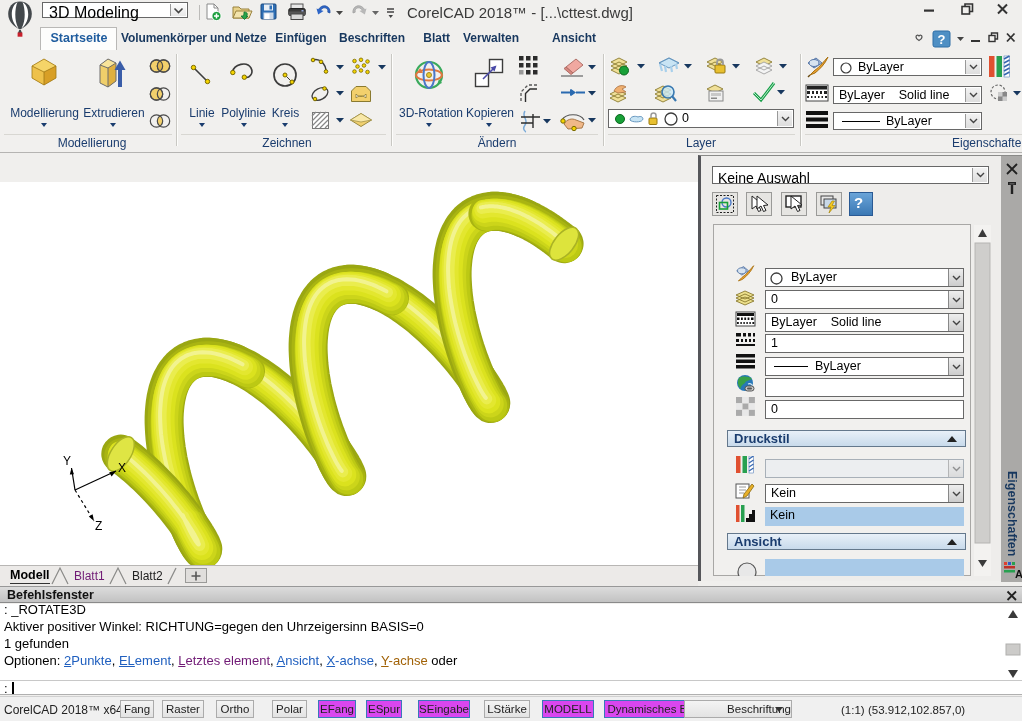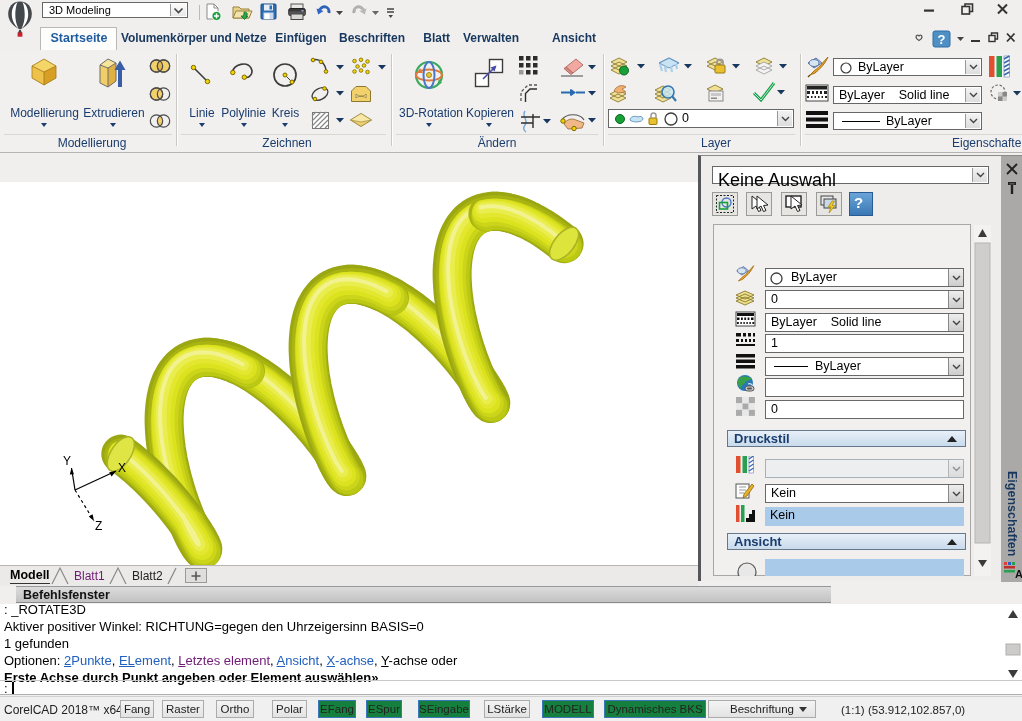--- a/index.html
+++ b/index.html
@@ -5,39 +5,39 @@
 .app{position:absolute;left:0;top:0;width:1022px;height:721px}
 .abs{position:absolute}
 .combo{background:#fff;border:1px solid #676767;position:absolute}
 .dd{position:absolute;right:1px;top:1px;bottom:1px;width:15px;background:linear-gradient(#f2f2f2,#ddd);border-left:1px solid #999;display:flex;align-items:center;justify-content:center}
 .dd svg{display:block}
 .grpsep{position:absolute;top:54px;height:92px;width:2px;background:#c9c8c3;border-right:1px solid #fdfdfb}
 .riblab{position:absolute;font-size:12px;color:#1a3c6e;text-align:center;top:136px}
 .btnlab{position:absolute;font-size:12px;color:#1a3c6e;text-align:center;top:105px;white-space:nowrap}
 .darr{position:absolute;width:0;height:0;border-left:3.5px solid transparent;border-right:3.5px solid transparent;border-top:4px solid #1a3c6e}
 .sbtn{position:absolute;top:3px;height:18px;border:1px solid #ababab;background:linear-gradient(#f4f4f4,#e3e3e3);font-size:11.5px;color:#222;text-align:center;line-height:16px;white-space:nowrap}
-.sbtn.on{background:#15803d;border-color:#3a78ba}
+.sbtn.on{background:#d946ef;border-color:#3a78ba}
 .pfield{position:absolute;background:#fff;border:1px solid #686868;height:19px;font-size:12.5px;color:#000;line-height:17px;padding-left:5px}
 .pdd{position:absolute;right:0;top:0;width:15px;height:17px;background:linear-gradient(#eee,#ccc);border-left:1px solid #888;display:flex;align-items:center;justify-content:center}
 .sechdr{position:absolute;left:13px;width:239px;height:17px;background:linear-gradient(#e8f0f8,#c8daeb);border:1px solid #64788c;font-size:13px;font-weight:bold;color:#1a3c6e;line-height:15px;padding-left:6px}
 </style></head>
 <body>
 <div class="app">
 
 <div class="abs" style="left:0;top:0;width:1022px;height:27px;background:#f0efed"></div>
 
 <svg class="abs" style="left:6px;top:1px;z-index:9" width="30" height="36" viewBox="0 0 30 36">
   <path d="M14 0.5 C6 0.5 2.2 6.5 2.2 13 C2.2 21 9 26.5 14 28.5 C19 26.5 25.8 21 25.8 13 C25.8 6.5 22 0.5 14 0.5 Z" fill="#43484c"></path>
   <path d="M11.5 1 C7 4 5.8 9 5.8 13.5 C5.8 20 9.5 25 12.5 27.5 C10 23 9.3 18 9.3 13.5 C9.3 9 10 4.5 11.5 1 Z" fill="#fff"></path>
   <path d="M16.5 1 C21 4 22.2 9 22.2 13.5 C22.2 20 18.5 25 15.5 27.5 C18 23 18.7 18 18.7 13.5 C18.7 9 18 4.5 16.5 1 Z" fill="#fff"></path>
   <path d="M13.2 29 L14.8 29 L16 32 L12 32 Z" fill="#43484c"></path>
   <rect x="11.6" y="31.5" width="4.8" height="4.2" fill="#c8202c"></rect>
 </svg>
 
-<div class="combo" style="left:42px;top:2px;width:146px;height:16px;font-size:11px;color:#000">
+<div class="combo" style="left:42px;top:2px;width:146px;height:16px;font-size:16px;color:#000">
       <span style="position:absolute;left:6px;top:1px">3D Modeling</span>
  <span class="dd" style="width:16px;background:linear-gradient(#fbfbfb,#e8e8e8)">
         <svg width="11" height="7">
           <path d="M1.5 1.5 L5.5 5.5 L9.5 1.5" stroke="#444" stroke-width="1.6" fill="none"></path>
         </svg>
       </span>
 </div>
 <div class="abs" style="left:199px;top:5px;width:1px;height:15px;background:#bcbbb9"></div>
 <svg class="abs" style="left:205px;top:3px" width="190" height="19" viewBox="0 0 190 19">
 
@@ -78,20 +78,21 @@
 
   <g transform="translate(145,0)">
         <path d="M15 8 C14 4 10 2 7 3 C4 4 2.5 7 3 10 L5.2 9.2 C4.7 7 6 5 8 4.8 C10.5 4.6 12.5 6.5 12.8 8.5 Z" fill="#b8b8b8" stroke="#999" stroke-width="0.7"></path>
         <path d="M16.5 5.5 L14.8 11.5 L9.5 8 Z" fill="#b8b8b8"></path>
       </g>
   <path d="M167 8 L174 8 L170.5 12 Z" fill="#666"></path>
   <path d="M182 6 L189 6 M182 9 L189 9" stroke="#444" stroke-width="1.4"></path>
   <path d="M183.5 12 L188 12 L185.7 15 Z" fill="#444"></path>
 </svg>
 
+<div class="abs" style="left:340px;top:4px;width:360px;text-align:center;font-size:15px;color:#3a3a3a">CorelCAD 2018™ - [...\cttest.dwg]</div>
 
 <svg class="abs" style="left:920px;top:2px" width="100" height="16" viewBox="0 0 100 16">
   <rect x="4" y="7.5" width="10" height="2.2" fill="#333"></rect>
   <g stroke="#333" fill="none" stroke-width="1.6">
         <rect x="42" y="4.5" width="7.5" height="7.5"></rect>
         <path d="M45 4.5 L45 2 L52.5 2 L52.5 9.5 L49.5 9.5"></path>
       </g>
   <path d="M78 2.5 L87 11.5 M87 2.5 L78 11.5" stroke="#333" stroke-width="2"></path>
 </svg>
 
@@ -144,21 +145,21 @@
  <span class="darr" style="left:110px;top:73px"></span>
  <span class="darr" style="left:199px;top:73px"></span>
  <span class="darr" style="left:241px;top:73px"></span>
  <span class="darr" style="left:282px;top:73px"></span>
  <span class="darr" style="left:426px;top:73px"></span>
  <span class="darr" style="left:486px;top:73px"></span>
 
  <div class="riblab" style="left:40px;width:104px;top:86px">Modellierung</div>
  <div class="riblab" style="left:237px;width:100px;top:86px">Zeichnen</div>
  <div class="riblab" style="left:462px;width:70px;top:86px">Ändern</div>
- <div class="riblab" style="left:686px;width:60px;top:86px">Layer</div>
+ <div class="riblab" style="left:671px;width:60px;top:86px">Layer</div>
  <div class="riblab" style="left:952px;width:150px;top:86px;text-align:left">Eigenschaften</div>
  <svg style="position:absolute;left:0;top:0" width="1022" height="103" viewBox="0 0 1022 103">
 
   <g transform="translate(32,9)">
           <path d="M0 7 L12 0 L24 7 L24 19 L12 26 L0 19 Z" fill="#e8b93c"></path>
           <path d="M0 7 L12 0 L24 7 L12 13 Z" fill="#f5d468"></path>
           <path d="M12 13 L24 7 L24 19 L12 26 Z" fill="#d89f26"></path>
           <path d="M0 7 L12 13 L12 26 L0 19 Z" fill="#eec14a"></path>
           <path d="M0 7 L12 0 L24 7 L24 19 L12 26 L0 19 Z M12 13 L12 26 M0 7 L12 13 L24 7" fill="none" stroke="#a07818" stroke-width="0.8"></path>
         </g>
@@ -540,21 +541,21 @@
  <span style="position:absolute;left:132px;top:3px;font-size:12px;color:#222">Blatt2</span>
  <div style="position:absolute;left:185px;top:2px;width:22px;height:15px;background:#e0dedc;border:1px solid #9a9a98"></div>
  <svg style="position:absolute;left:190px;top:4px" width="12" height="12">
         <path d="M6 1.5 L6 10.5 M1.5 6 L10.5 6" stroke="#555" stroke-width="1.6"></path>
       </svg>
 </div>
 
 <div class="abs" id="panel" style="left:698px;top:155px;width:324px;height:426px;background:#eeedeb;border-left:3px solid #55565a;border-top:1px solid #8a8a88">
 
  <div class="combo" style="left:11px;top:10px;width:277px;height:18px">
-  <span style="position:absolute;left:5px;top:3px;font-size:18px">Keine Auswahl</span>
+  <span style="position:absolute;left:5px;top:3px;font-size:14px">Keine Auswahl</span>
   <span class="dd">
           <svg width="9" height="6">
             <path d="M1 1 L4.5 4.5 L8 1" stroke="#444" stroke-width="1.4" fill="none"></path>
           </svg>
         </span>
  </div>
 
  <div style="position:absolute;left:11px;top:36px;width:26px;height:24px;background:#e6e5e2;border:1px solid #9a9a98"></div>
  <div style="position:absolute;left:45px;top:36px;width:26px;height:24px;background:#e6e5e2;border:1px solid #9a9a98"></div>
  <div style="position:absolute;left:80px;top:36px;width:26px;height:24px;background:#e6e5e2;border:1px solid #9a9a98"></div>
@@ -745,33 +746,32 @@
           <rect x="0" y="0" width="3" height="3" fill="#e04030"></rect>
           <rect x="4" y="0" width="3" height="3" fill="#3058c8"></rect>
           <rect x="8" y="0" width="3" height="3" fill="#28a050"></rect>
           <rect x="0" y="4" width="11" height="2.5" fill="#c03028"></rect>
           <rect x="0" y="8" width="11" height="2.5" fill="#28a050"></rect>
           <text x="11" y="16" font-size="11" font-weight="bold" fill="#111" font-family="Liberation Sans">A</text>
         </g>
  </svg>
 </div>
 
-<div class="abs" id="cmdbar" style="left:16px;top:586px;width:815px;height:17px;background:linear-gradient(#dcdcdc,#c2c2c2);border-top:1px solid #989898;border-bottom:1px solid #8a8a8a">
+<div class="abs" id="cmdbar" style="left:0;top:586px;width:1022px;height:17px;background:linear-gradient(#dcdcdc,#c2c2c2);border-top:1px solid #989898;border-bottom:1px solid #8a8a8a">
  <span style="position:absolute;left:7px;top:1px;font-size:12.5px;font-weight:bold;color:#111">Befehlsfenster</span>
  <svg style="position:absolute;left:1006px;top:3px" width="12" height="12">
         <path d="M1.5 1.5 L10 10 M10 1.5 L1.5 10" stroke="#222" stroke-width="1.8"></path>
       </svg>
 </div>
 <div class="abs" id="cmdarea" style="left:0;top:604px;width:1022px;height:91px;background:#fff;border-bottom:1px solid #b0b0b0;font-size:13px;color:#000;overflow:hidden">
  <div style="position:absolute;left:4px;top:-3px;line-height:17px;white-space:nowrap">
   : _ROTATE3D<br>
   Aktiver positiver Winkel: RICHTUNG=gegen den Uhrzeigersinn BASIS=0<br>
   1 gefunden<br>
-  Optionen: <span style="color:#1f5fbf"><u>2</u>Punkte</span>, <span style="color:#1f5fbf"><u>EL</u>ement</span>, <span style="color:#701a75"><u>L</u>etztes element</span>, <span style="color:#1f5fbf"><u>A</u>nsicht</span>, <span style="color:#1f5fbf"><u>X</u>-achse</span>, <span style="color:#000000"><u>Y</u>-achse</span> oder<br>
-  <b>Erste Achse durch Punkt angeben oder Element auswählen»</b>
+  Optionen: <span style="color:#1f5fbf"><u>2</u>Punkte</span>, <span style="color:#1f5fbf"><u>EL</u>ement</span>, <span style="color:#701a75"><u>L</u>etztes element</span>, <span style="color:#1f5fbf"><u>A</u>nsicht</span>, <span style="color:#1f5fbf"><u>X</u>-achse</span>, <span style="color:#a16207"><u>Y</u>-achse</span> oder<br>
  </div>
  <div style="position:absolute;left:0;top:76px;width:1022px;height:15px;border-top:1px solid #c8c8c8">
   <span style="position:absolute;left:4px;top:0">:</span>
   <span style="position:absolute;left:12px;top:1px;width:1.5px;height:13px;background:#000"></span>
  </div>
  <svg style="position:absolute;left:1005px;top:2px" width="17" height="78">
  <path d="M3 12 L13 12 L8 4 Z" fill="#3a3a3a"></path>
  <rect x="1" y="38" width="14" height="11" fill="#cccbc9" stroke="#b0afad"></rect>
  <path d="M3 64 L13 64 L8 72 Z" fill="#3a3a3a"></path>
 </svg>
@@ -782,21 +782,21 @@
  <span class="sbtn" style="left:120px;width:34px">Fang</span>
  <span class="sbtn" style="left:162px;width:42px">Raster</span>
  <span class="sbtn" style="left:216px;width:38px">Ortho</span>
  <span class="sbtn" style="left:272px;width:35px">Polar</span>
  <span class="sbtn on" style="left:318px;width:38px">EFang</span>
  <span class="sbtn on" style="left:366px;width:36px">ESpur</span>
  <span class="sbtn on" style="left:418px;width:52px">SEingabe</span>
  <span class="sbtn" style="left:484px;width:46px">LStärke</span>
  <span class="sbtn on" style="left:542px;width:52px">MODELL</span>
  <span class="sbtn on" style="left:604px;width:102px">Dynamisches BKS</span>
- <span class="sbtn" style="left:708px;width:108px;text-align:center;padding-left:0">Beschriftung
+ <span class="sbtn" style="left:684px;width:108px;text-align:right;padding-left:0">Beschriftung
   <svg style="position:absolute;right:7px;top:6px" width="9" height="6">
           <path d="M0 0 L8 0 L4 5 Z" fill="#333"></path>
         </svg></span>
  <span style="position:absolute;left:841px;top:7px;font-size:11.5px;color:#222">(1:1)</span>
  <span style="position:absolute;left:868px;top:7px;font-size:11.5px;color:#222">(53.912,102.857,0)</span>
 </div>
 
 </div>
 
 </body></html>

